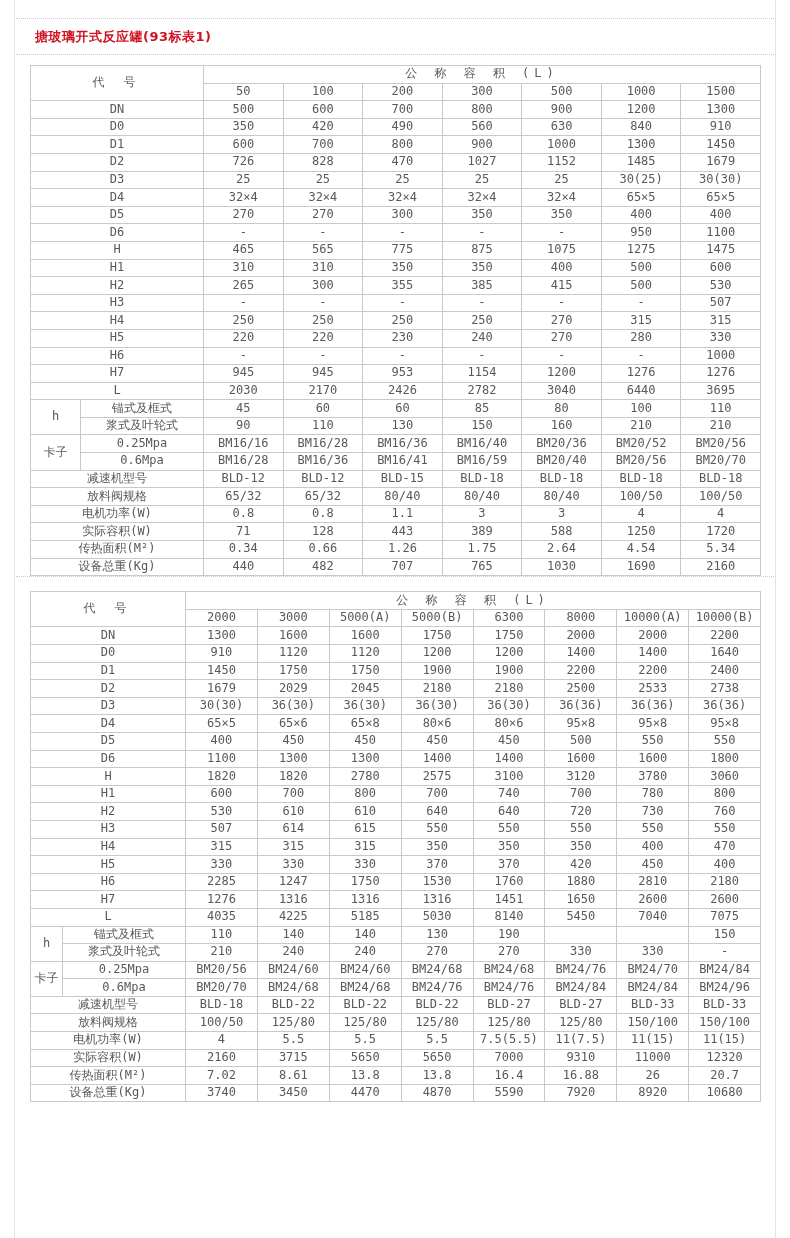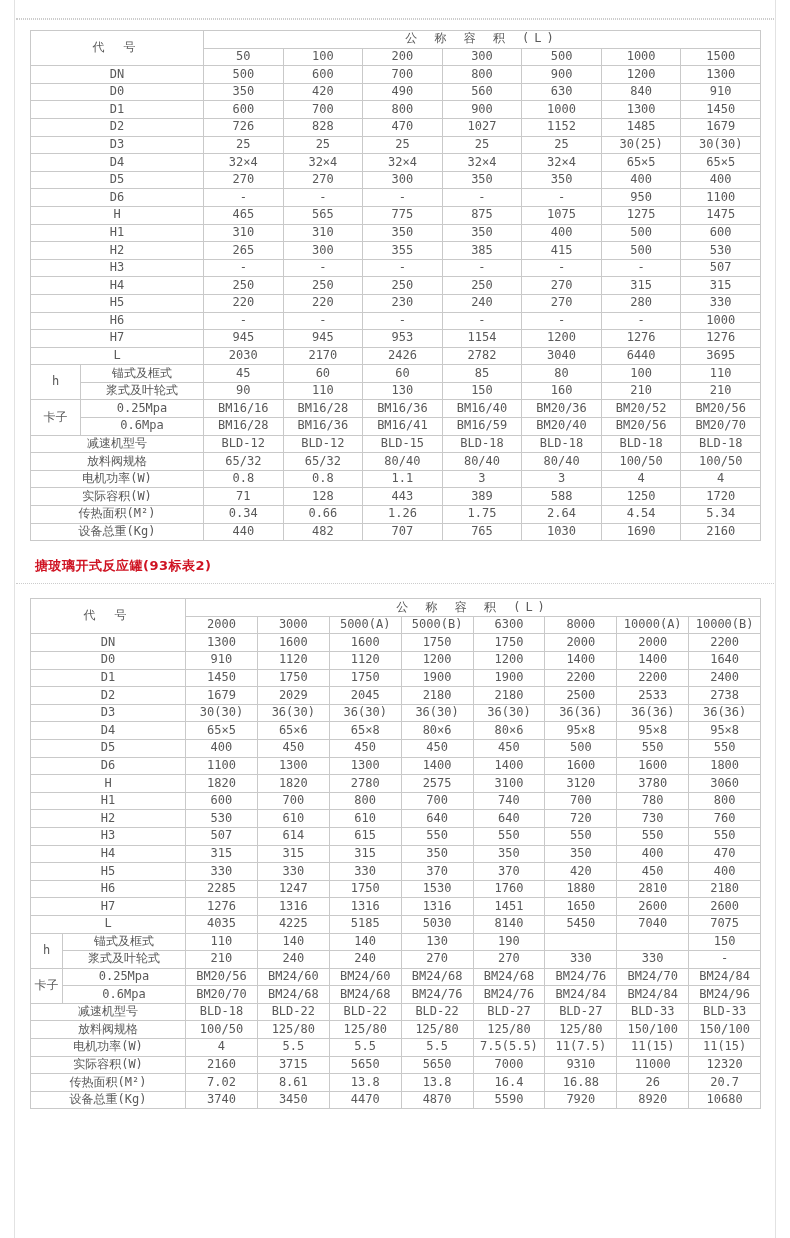--- a/index.html
+++ b/index.html
@@ -44,20 +44,21 @@
   }
   td.capacity-header { letter-spacing: 5px; }
   td.code-header { letter-spacing: 6px; font-size: 13px; }
   .bottom-gap { height: 30px; }
 </style>
 </head>
 <body>
 
 <div class="frame">
   <div class="rule rule-top"></div>
+  <h2 class="title">搪玻璃开式反应罐(93标表1)</h2>
   <div class="rule"></div>
   <div class="table-wrap">
       <table class="spec-table">
         <colgroup>
           <col style="width: 50px;">
           <col style="width: 123px;">
           <col style="width: 79.5714px;">
           <col style="width: 79.5714px;">
           <col style="width: 79.5714px;">
           <col style="width: 79.5714px;">
@@ -347,21 +348,20 @@
             <td>482</td>
             <td>707</td>
             <td>765</td>
             <td>1030</td>
             <td>1690</td>
             <td>2160</td>
           </tr>
         </tbody>
       </table>
     </div>
-  <h2 class="title title2">搪玻璃开式反应罐(93标表2)</h2>
   <div class="rule"></div>
   <div class="table-wrap table-wrap-2">
       <table class="spec-table">
         <colgroup>
           <col style="width: 32px;">
           <col style="width: 123px;">
           <col style="width: 71.875px;">
           <col style="width: 71.875px;">
           <col style="width: 71.875px;">
           <col style="width: 71.875px;">

